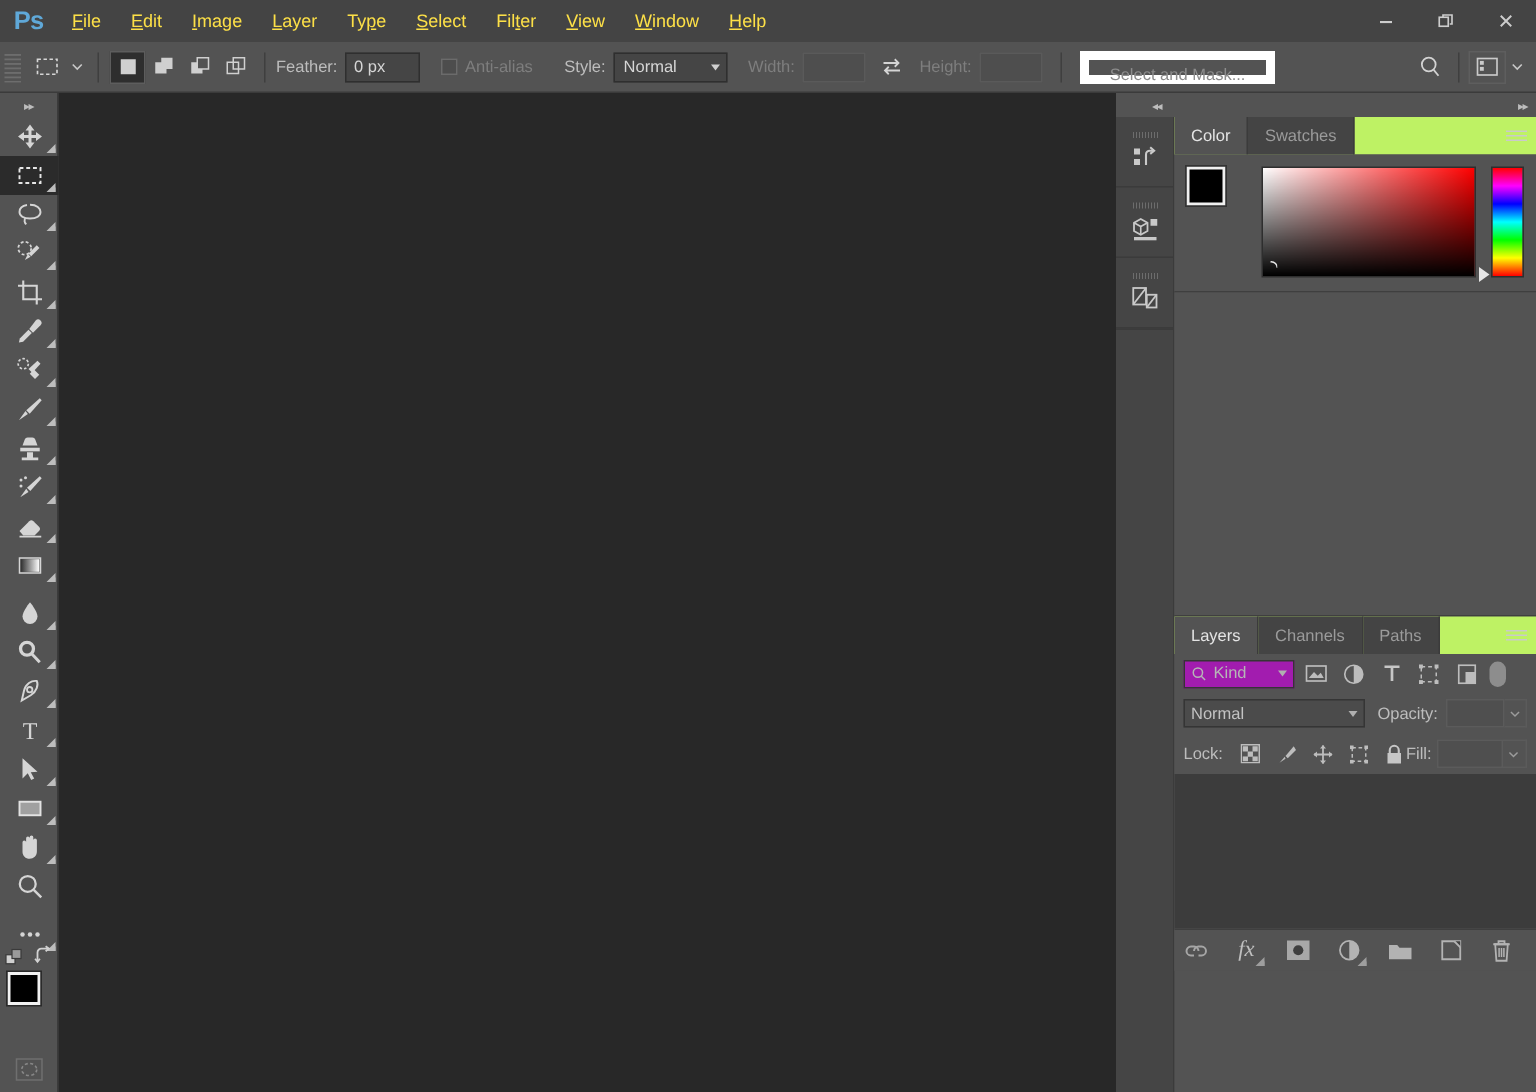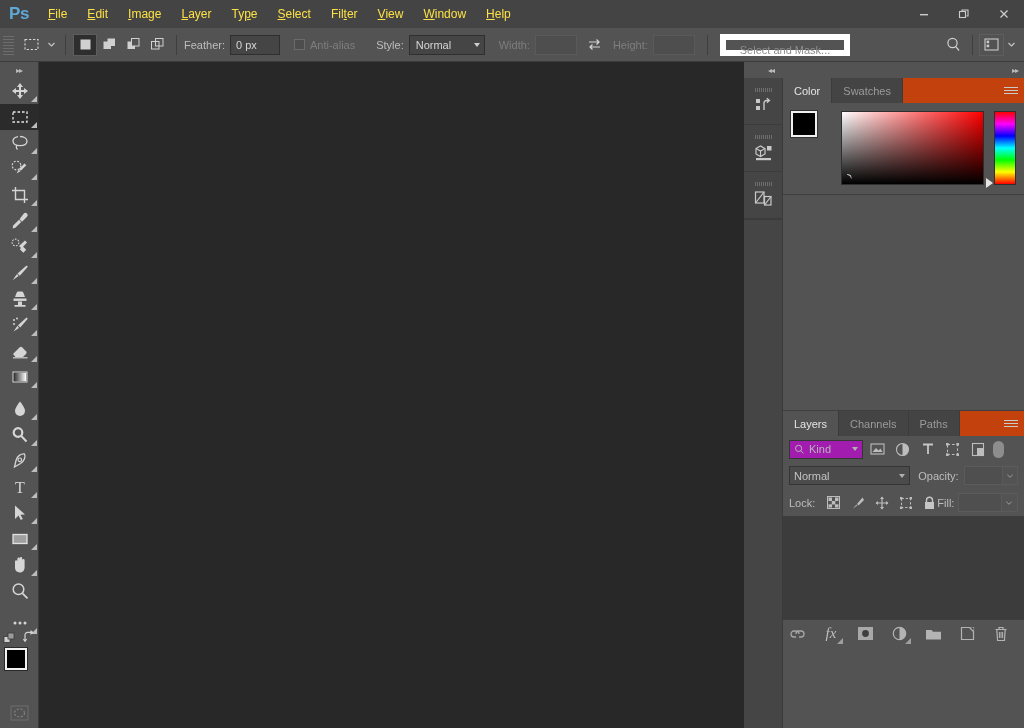--- a/index.html
+++ b/index.html
@@ -156,21 +156,21 @@
     display: flex; flex-direction: column; align-items: center; justify-content: center;
   }
   .rail-grip {
     width: 17px; height: 4px; margin-bottom: 3px;
     background: repeating-linear-gradient(to right, #6d6d6d 0 1px, transparent 1px 2px);
   }
   .rail-rest { border-bottom: 1px solid #3b3b3b; height: 1px; }
   .panels { width: 241px; background: #535353; }
 
   .panel-tabs {
-    height: 25px; background: #c2410c; display: flex; align-items: stretch; position: relative;
+    height: 25px; background: #bef264; display: flex; align-items: stretch; position: relative;
   }
   .ptab {
     padding: 0 11px; display: flex; align-items: center; font-size: 11px;
     color: #9b9b9b; background: #444444; border-right: 1px solid #3b3b3b;
   }
   .ptab.active { background: #535353; color: #e4e4e4; }
   .pmenu {
     position: absolute; right: 6px; top: 0; bottom: 0;
     display: flex; align-items: center;
   }

